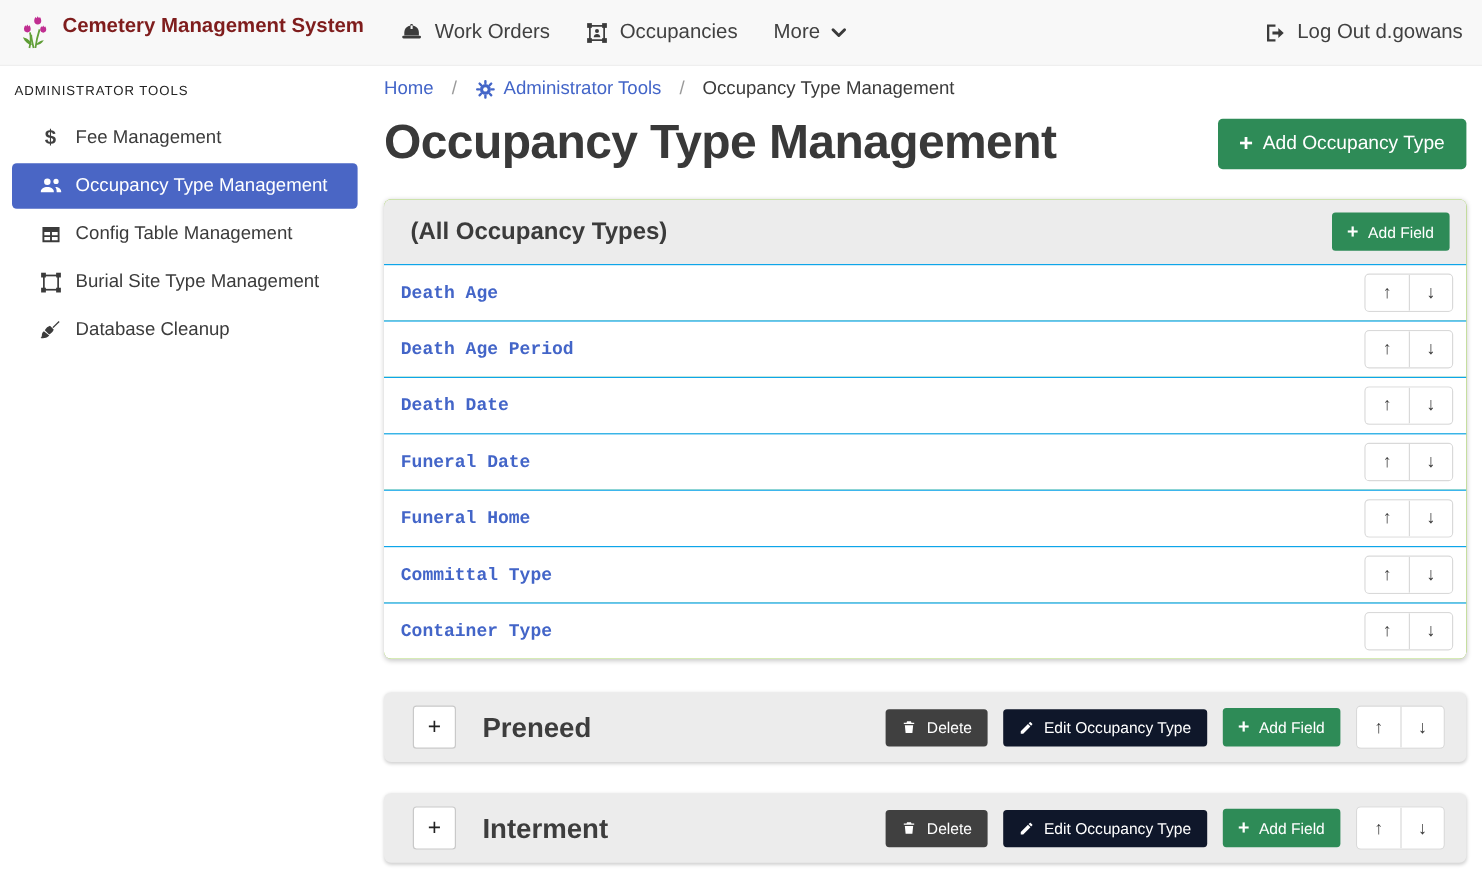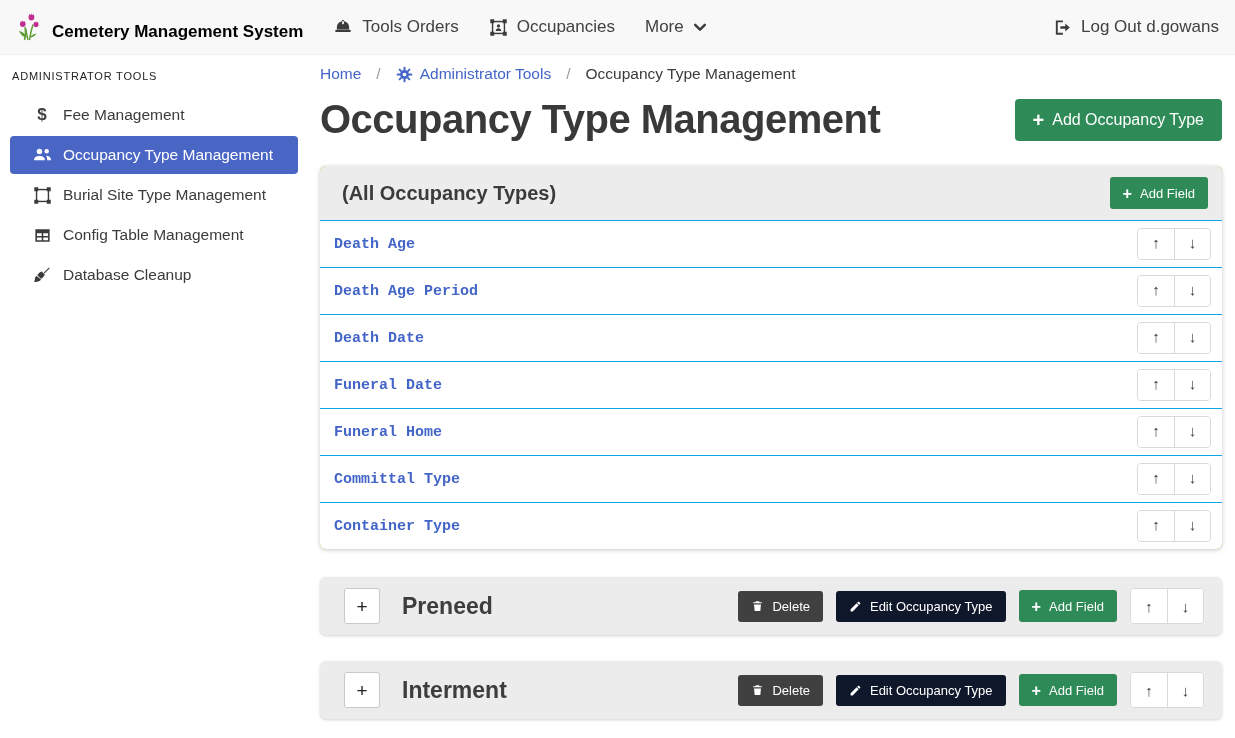--- a/index.html
+++ b/index.html
@@ -14,22 +14,22 @@
   
   .navbar {
     height: 55px;
     background: #f8f8f8;
     border-bottom: 1px solid #efefef;
     display: flex;
     align-items: center;
     padding: 0 16px;
   }
   .brand {
-    display: flex; align-items: flex-end; gap: 10px;
-    font-size: 17px; font-weight: 700; color: #000000;
+    display: flex; align-items: flex-start; gap: 10px;
+    font-size: 17px; font-weight: 700; color: #7f1d1d;
     cursor: pointer;
   }
   .nav-item {
     display: flex; align-items: center; gap: 9px;
     margin-left: 30px;
     font-size: 17px; color: #414141;
     cursor: pointer;
   }
   .navbar .spacer { flex: 1; }
   .logout {
@@ -180,21 +180,21 @@
 
   <div class="nav-item">
     <span>
       <svg width="20" height="20" viewBox="0 0 24 24" fill="#3b3b3b">
         <path d="M12 5c-4.2 0-7.3 3.1-7.3 7.2V15h14.6v-2.8C19.3 8.1 16.2 5 12 5z"></path>
         <rect x="10.6" y="3.6" width="2.8" height="5.2" rx="1.2"></rect>
         <rect x="10.95" y="5" width="2.1" height="3.6" fill="#f8f8f8"></rect>
         <rect x="2.6" y="15.4" width="18.8" height="2.6" rx="1.3"></rect>
       </svg>
     </span>
-    <span>Tools Orders</span>
+    <span>Work Orders</span>
   </div>
 
   <div class="nav-item">
     <span>
       <svg width="19" height="19" viewBox="0 0 24 24">
         <rect x="4.5" y="4.5" width="15" height="15" fill="none" stroke="#3b3b3b" stroke-width="1.8"></rect>
         <g fill="#3b3b3b">
           <rect x="1.6" y="1.6" width="5" height="5"></rect>
             <rect x="17.4" y="1.6" width="5" height="5"></rect>
           <rect x="1.6" y="17.4" width="5" height="5"></rect>
@@ -246,40 +246,40 @@
         <path d="M2.3 15.4c0-2.7 2.8-4.4 6.2-4.4s6.2 1.7 6.2 4.4v.6H2.3v-.6z"></path>
         <circle cx="16.8" cy="5.7" r="2.5"></circle>
         <path d="M16 10.9c3.2.1 5.7 1.7 5.7 4.2v.9h-4.3c.1-2-.3-3.9-1.4-5.1z"></path>
       </svg>
     </span>
     <span>Occupancy Type Management</span>
   </div>
 
   <div class="side-item">
     <span class="icn">
+      <svg width="19" height="19" viewBox="0 0 24 24" fill="#3b3b3b">
+        <path d="M3 4h18v16H3V4zm2 5.2v3.4h6V9.2H5zm8 0v3.4h6V9.2h-6zM5 14.6V18h6v-3.4H5zm8 0V18h6v-3.4h-6z"></path>
+      </svg>
+    </span>
+    <span>Config Table Management</span>
+  </div>
+
+  <div class="side-item">
+    <span class="icn">
       <svg width="19" height="19" viewBox="0 0 24 24">
         <rect x="4.5" y="4.5" width="15" height="15" fill="none" stroke="#3b3b3b" stroke-width="1.8"></rect>
         <g fill="#3b3b3b">
           <rect x="1.6" y="1.6" width="5" height="5"></rect>
             <rect x="17.4" y="1.6" width="5" height="5"></rect>
           <rect x="1.6" y="17.4" width="5" height="5"></rect>
             <rect x="17.4" y="17.4" width="5" height="5"></rect>
         </g>
       </svg>
     </span>
     <span>Burial Site Type Management</span>
-  </div>
-
-  <div class="side-item">
-    <span class="icn">
-      <svg width="19" height="19" viewBox="0 0 24 24" fill="#3b3b3b">
-        <path d="M3 4h18v16H3V4zm2 5.2v3.4h6V9.2H5zm8 0v3.4h6V9.2h-6zM5 14.6V18h6v-3.4H5zm8 0V18h6v-3.4h-6z"></path>
-      </svg>
-    </span>
-    <span>Config Table Management</span>
   </div>
 
   <div class="side-item">
     <span class="icn">
       <svg width="20" height="20" viewBox="0 0 24 24" fill="#3b3b3b">
         <path d="M20.3 3l.9.9-6.2 6.2-1-.9L20.3 3z"></path>
         <path d="M12.8 8.9l2.5 2.5c-.6 1.9-2.2 4-4.6 5.1l-4.3-4.3c1.2-2.3 3.3-3.9 5.2-4.5l1.2 1.2z"></path>
         <path d="M5.5 13.3l5.4 4.2c-1.5 1.9-4.6 3.3-8.7 2.6 1.1-1 1.2-2.1 1.3-3.3.1-1.3.7-2.6 2-3.5z"></path>
       </svg>
     </span>

